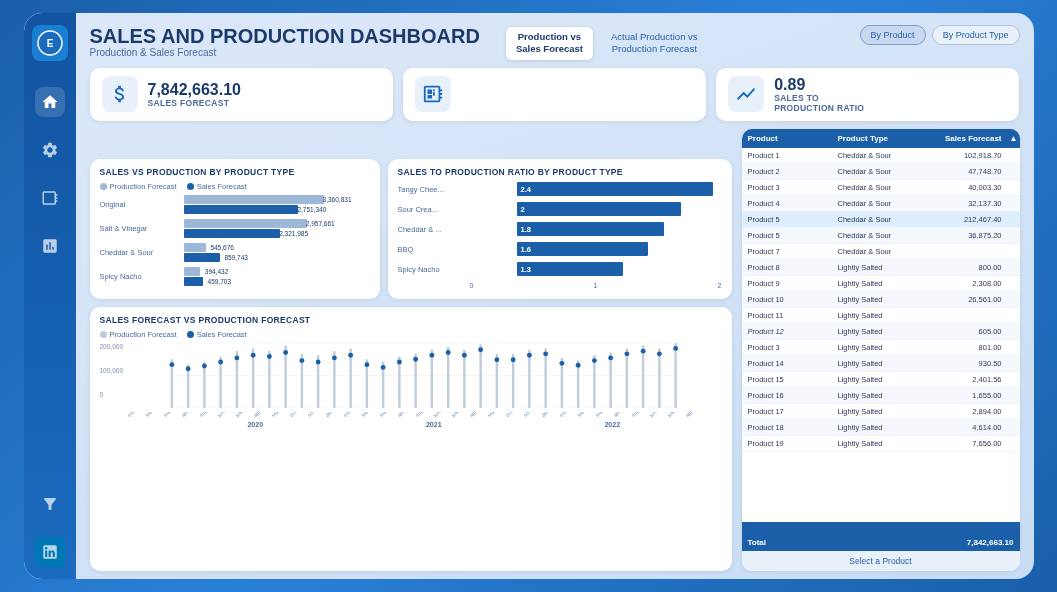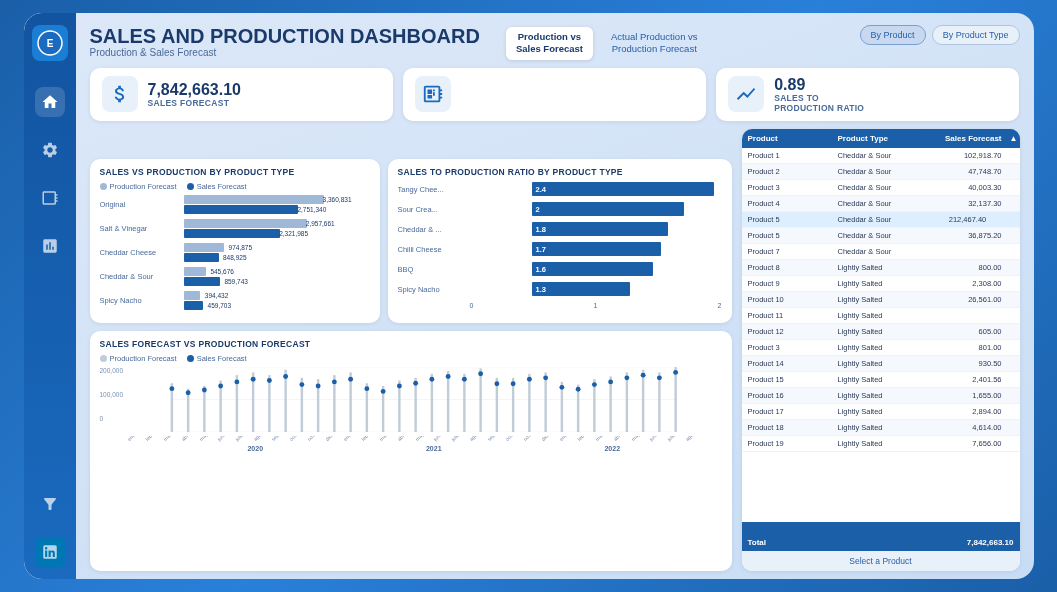--- a/index.html
+++ b/index.html
@@ -238,21 +238,21 @@
       position: absolute;
       right: -28px;
       white-space: nowrap;
     }
     
     .ratio-chart-container { flex: 1; min-width: 0; }
     .ratio-row {
       display: flex;
       align-items: center;
       margin-bottom: 6px;
-      gap: 20px;
+      gap: 5px;
     }
     .ratio-label {
       font-size: 7.5px;
       color: #4a6a9a;
       width: 70px;
       flex-shrink: 0;
       white-space: nowrap;
       overflow: hidden;
       text-overflow: ellipsis;
     }
@@ -491,31 +491,20 @@
     <div class="bar-group">
       <div class="bar" style="width:123.2px;background:#a0b8d8;max-width:140px;">
         <span class="bar-val">2,957,661</span>
       </div>
       <div class="bar" style="width:96.6px;background:#1a5fa8;max-width:140px;">
         <span class="bar-val">2,321,985</span>
       </div>
     </div>
   </div>
                 <div class="bar-row">
-    <div class="bar-label">Cheddar Cheese</div>
-    <div class="bar-group">
-      <div class="bar" style="width:40.599999999999994px;background:#a0b8d8;max-width:140px;">
-        <span class="bar-val">974,875</span>
-      </div>
-      <div class="bar" style="width:35px;background:#1a5fa8;max-width:140px;">
-        <span class="bar-val">848,925</span>
-      </div>
-    </div>
-  </div>
-                <div class="bar-row">
     <div class="bar-label">Cheddar &amp; Sour</div>
     <div class="bar-group">
       <div class="bar" style="width:22.400000000000002px;background:#a0b8d8;max-width:140px;">
         <span class="bar-val">545,676</span>
       </div>
       <div class="bar" style="width:36.4px;background:#1a5fa8;max-width:140px;">
         <span class="bar-val">859,743</span>
       </div>
     </div>
   </div>
@@ -551,28 +540,20 @@
       <div class="ratio-bar" style="width:80%;">
         <span class="ratio-val">2</span>
       </div>
     </div>
   </div>
                 <div class="ratio-row">
     <div class="ratio-label">Cheddar &amp; ...</div>
     <div class="ratio-bar-wrap">
       <div class="ratio-bar" style="width:72%;">
         <span class="ratio-val">1.8</span>
-      </div>
-    </div>
-  </div>
-                <div class="ratio-row">
-    <div class="ratio-label">Chilli Cheese</div>
-    <div class="ratio-bar-wrap">
-      <div class="ratio-bar" style="width:68%;">
-        <span class="ratio-val">1.7</span>
       </div>
     </div>
   </div>
                 <div class="ratio-row">
     <div class="ratio-label">BBQ</div>
     <div class="ratio-bar-wrap">
       <div class="ratio-bar" style="width:64%;">
         <span class="ratio-val">1.6</span>
       </div>
     </div>
@@ -759,21 +740,21 @@
   </div>
               <div class="tr">
     <div class="td" style="width:90px;">Product 4</div>
     <div class="td" style="flex:1;">Cheddar &amp; Sour</div>
     <div class="td" style="width:80px;text-align:right;">32,137.30</div>
     <div style="width:12px;"></div>
   </div>
               <div class="tr highlighted">
     <div class="td" style="width:90px;">Product 5</div>
     <div class="td" style="flex:1;">Cheddar &amp; Sour</div>
-    <div class="td" style="width:80px;text-align:center;">212,467.40</div>
+    <div class="td" style="width:80px;text-align:right;">212,467.40</div>
     <div style="width:12px;"></div>
   </div>
               <div class="tr">
     <div class="td" style="width:90px;">Product 5</div>
     <div class="td" style="flex:1;">Cheddar &amp; Sour</div>
     <div class="td" style="width:80px;text-align:right;">36,875.20</div>
     <div style="width:12px;"></div>
   </div>
               <div class="tr">
     <div class="td" style="width:90px;">Product 7</div>
@@ -799,21 +780,21 @@
     <div class="td" style="width:80px;text-align:right;">26,561.00</div>
     <div style="width:12px;"></div>
   </div>
               <div class="tr">
     <div class="td" style="width:90px;">Product 11</div>
     <div class="td" style="flex:1;">Lightly Salted</div>
     <div class="td" style="width:80px;text-align:right;"></div>
     <div style="width:12px;"></div>
   </div>
               <div class="tr">
-    <div class="td" style="width:90px;">Product 12</div>
+    <div class="td" style="width:90px;font-style:italic;">Product 12</div>
     <div class="td" style="flex:1;">Lightly Salted</div>
     <div class="td" style="width:80px;text-align:right;">605.00</div>
     <div style="width:12px;"></div>
   </div>
               <div class="tr">
     <div class="td" style="width:90px;">Product 3</div>
     <div class="td" style="flex:1;">Lightly Salted</div>
     <div class="td" style="width:80px;text-align:right;">801.00</div>
     <div style="width:12px;"></div>
   </div>

